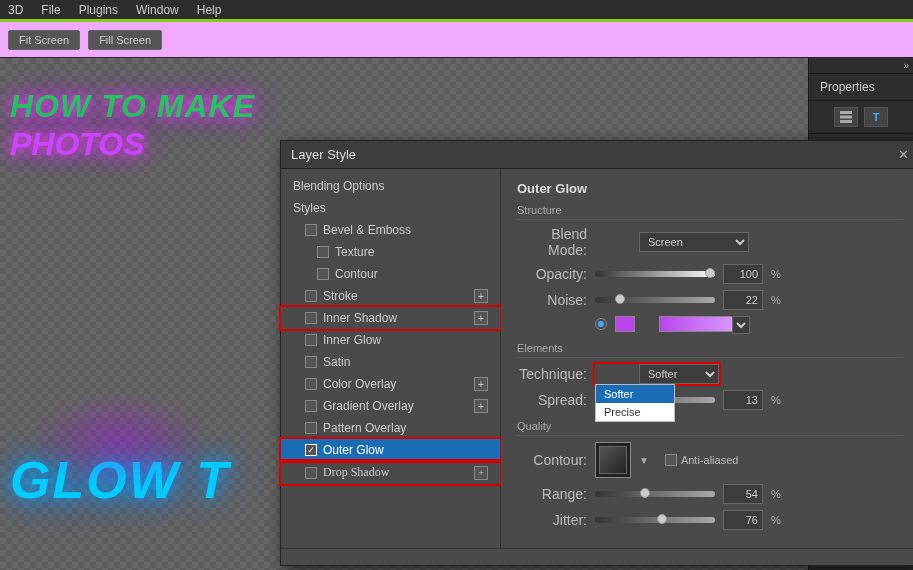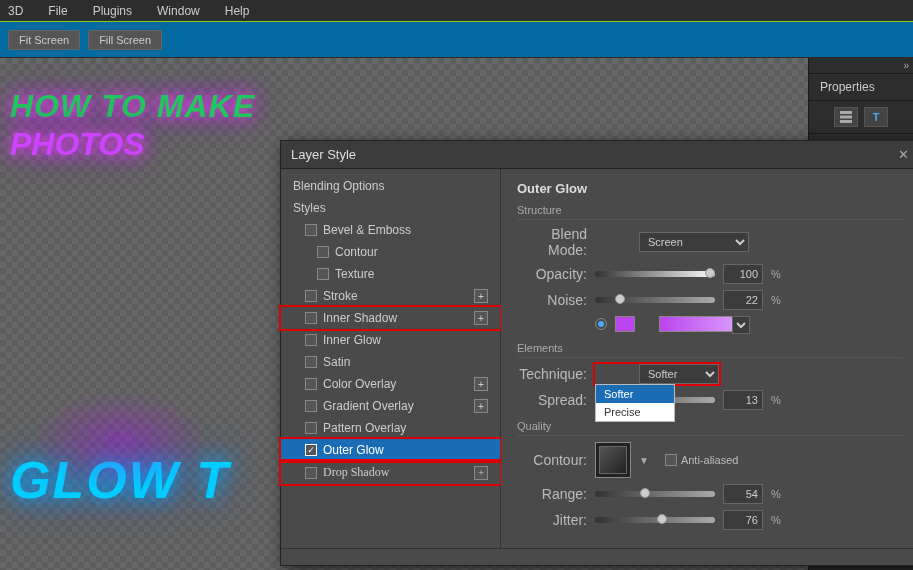--- a/index.html
+++ b/index.html
@@ -1,23 +1,23 @@
 <!DOCTYPE html>
 <html><head>
   <meta charset="utf-8">
   <style>
     * { box-sizing: border-box; margin: 0; padding: 0; }
     body { font-family: Arial, sans-serif; font-size: 12px; background: #3c3c3c; color: #ccc; width: 913px; height: 570px; overflow: hidden; position: relative; }
 
     
-    .menubar { background: #2d2d2d; height: 22px; display: flex; align-items: center; padding: 0 8px; gap: 25px; border-bottom: 1px solid #84cc16; }
+    .menubar { background: #2d2d2d; height: 22px; display: flex; align-items: center; padding: 0 8px; gap: 18px; border-bottom: 3px solid #84cc16; }
     .menubar span { color: #ccc; font-size: 12px; cursor: pointer; }
 
     
-    .toolbar { background: #0369a1; height: 36px; display: flex; align-items: center; padding: 0 8px; gap: 8px; border-bottom: 1px solid #2a2a2a; }
+    .toolbar { background: #f0abfc; height: 36px; display: flex; align-items: center; padding: 0 8px; gap: 8px; border-bottom: 1px solid #2a2a2a; }
     .toolbar-btn { background: #555; border: 1px solid #666; color: #ccc; padding: 3px 10px; font-size: 11px; cursor: pointer; border-radius: 2px; }
 
     
     .main-area { display: flex; height: calc(570px - 58px); position: relative; }
 
     
     .canvas-area { flex: 1; background: #4a4a4a; position: relative; overflow: hidden; }
     .canvas-bg { position: absolute; inset: 0; background-image: repeating-conic-gradient(#888 0% 25%, #aaa 0% 50%); background-size: 12px 12px; opacity: 0.3; }
     .canvas-text1 { position: absolute; top: 30px; left: 10px; font-size: 32px; font-weight: 900; color: #22c55e; text-shadow: 0 0 15px #ff44ff, 0 0 30px #aa00ff; font-style: italic; letter-spacing: 1px; white-space: nowrap; text-align: right; }
     .canvas-text2 { position: absolute; bottom: 60px; left: 10px; font-size: 52px; font-weight: 900; color: #00ccff; text-shadow: 0 0 20px #00aaff, 0 0 40px #0066ff; font-style: italic; letter-spacing: 2px; }
@@ -136,26 +136,26 @@
         <div class="dialog-item-top">Blending Options</div>
         <div class="dialog-item-top">Styles</div>
 
         <div class="dialog-item">
           <div class="dialog-checkbox"></div>
           <span>Bevel &amp; Emboss</span>
         </div>
 
         <div class="dialog-item" style="padding-left:36px;">
           <div class="dialog-checkbox"></div>
+          <span>Texture</span>
+        </div>
+
+        <div class="dialog-item" style="padding-left:36px;">
+          <div class="dialog-checkbox"></div>
           <span>Contour</span>
-        </div>
-
-        <div class="dialog-item" style="padding-left:36px;">
-          <div class="dialog-checkbox"></div>
-          <span>Texture</span>
         </div>
 
         <div class="dialog-item">
           <div class="dialog-checkbox"></div>
           <span>Stroke</span>
           <div class="add-btn">+</div>
         </div>
 
         <div class="dialog-item red-border" style="outline:2px solid #dd0000;">
           <div class="dialog-checkbox"></div>

